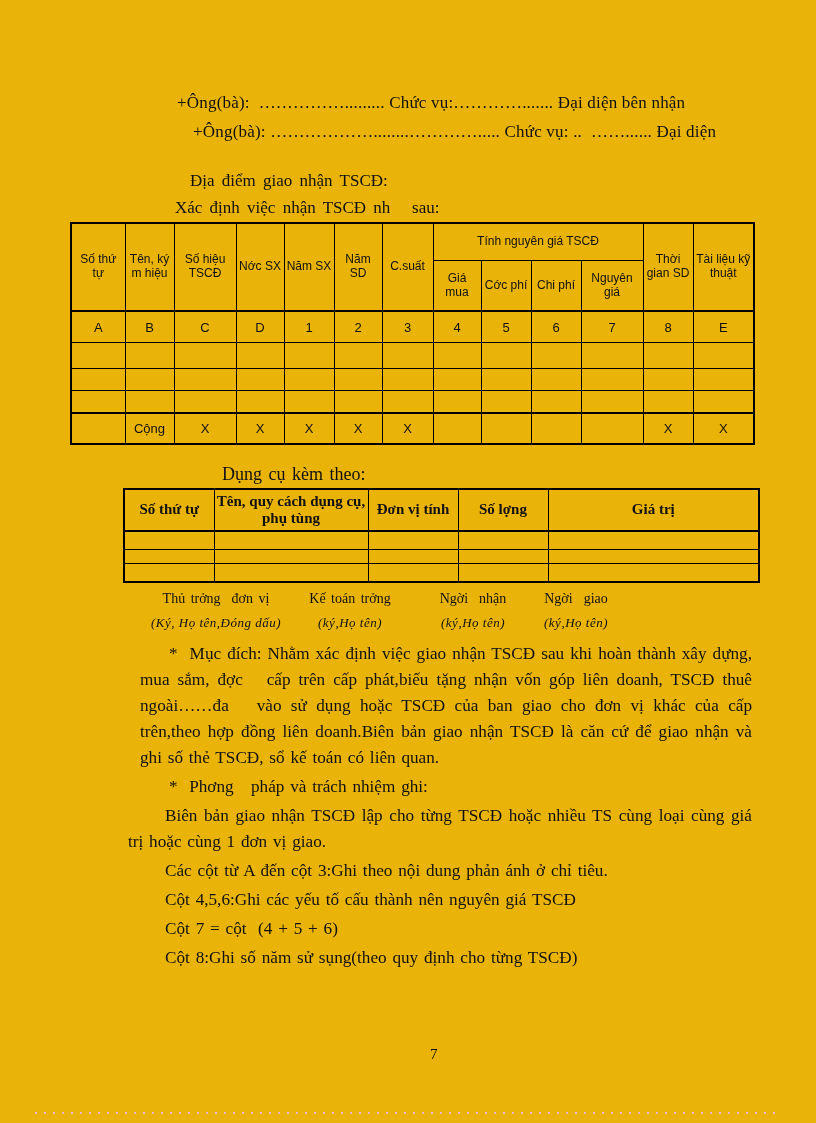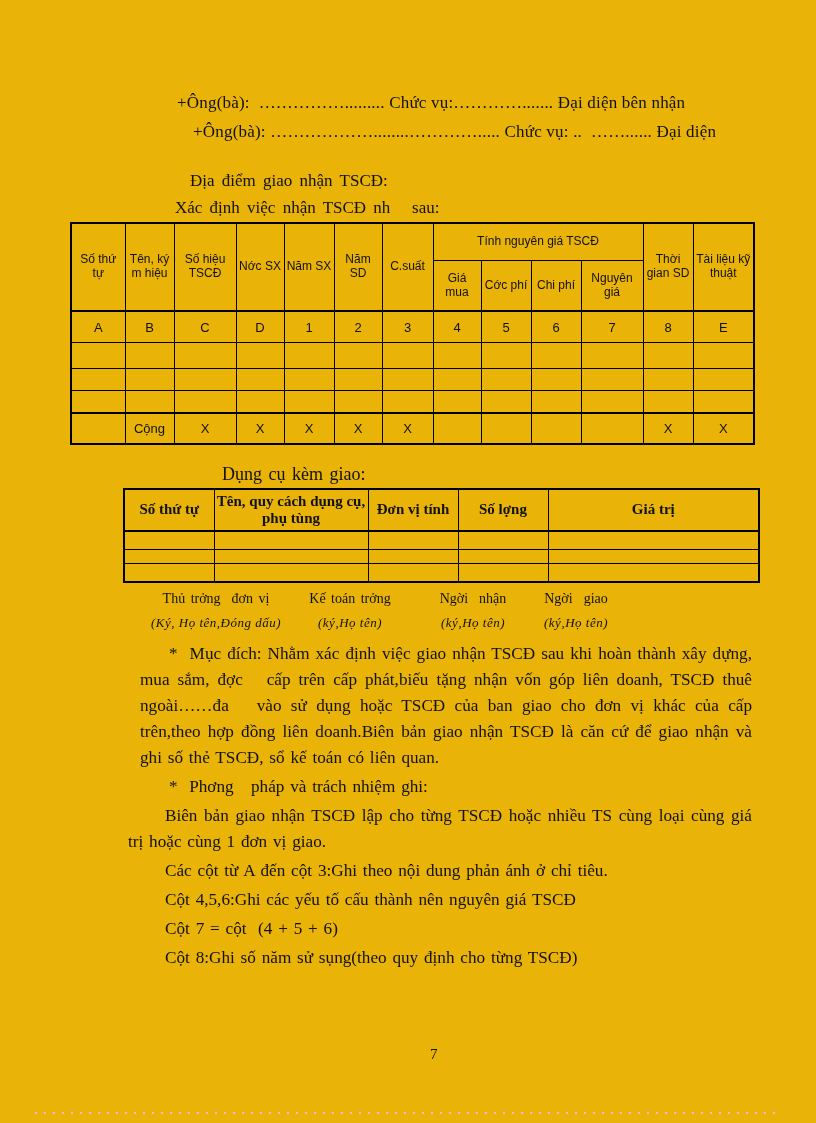--- a/index.html
+++ b/index.html
@@ -169,21 +169,21 @@
       <td></td>
       <td></td>
       <td></td>
       <td></td>
       <td>X</td>
       <td>X</td>
     </tr>
   </tbody>
     </table>
 
-  <div class="abs heading2" style="left:222px; top:464px;">Dụng cụ kèm giao:</div>
+  <div class="abs heading2" style="left:222px; top:464px;">Dụng cụ kèm theo:</div>
 
   <table class="t2 abs" style="left:123px; top:488px; width:635px;">
     <colgroup>
       <col style="width:90px">
         <col style="width:154px">
         <col style="width:90px">
         <col style="width:90px">
         <col style="width:211px">
     </colgroup>
     <tbody>

